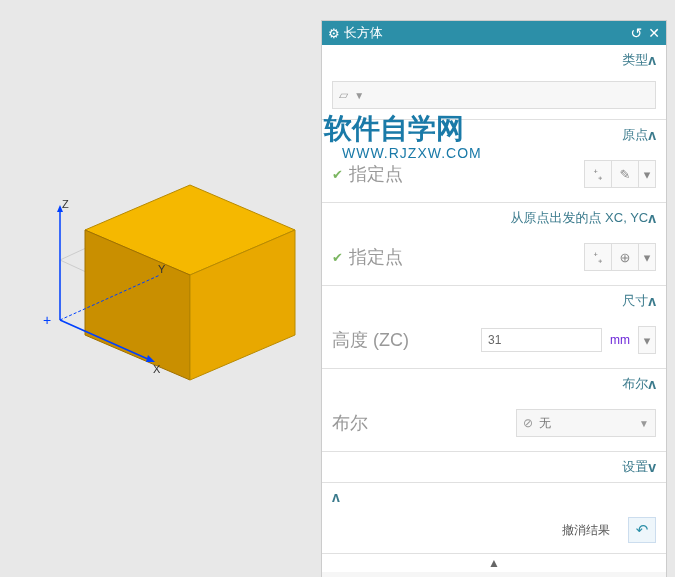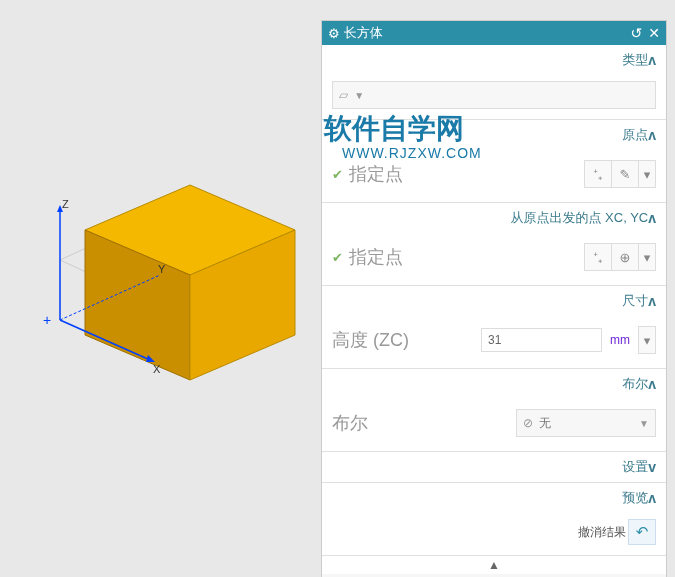--- a/index.html
+++ b/index.html
@@ -27,21 +27,21 @@
 .input-field { width: 121px; height: 24px; border: 1px solid #ddd; padding: 0 6px; font-size: 12px; color: #666; }
 .unit { color: #6d28d9; font-size: 12px; margin: 0 8px; }
 .btn-group { display: flex; gap: 0; }
 .icon-btn { width: 28px; height: 28px; border: 1px solid #ddd; background: #f9f9f9; display: flex; align-items: center; justify-content: center; cursor: pointer; font-size: 13px; color: #888; }
 .icon-btn + .icon-btn { margin-left: -1px; }
 .icon-btn.narrow { width: 18px; }
 .watermark { position: absolute; left: 324px; top: 110px; color: #1a7aa8; font-size: 28px; font-weight: bold; pointer-events: none; }
 .watermark-sub { position: absolute; left: 342px; top: 145px; color: #1a7aa8; font-size: 14px; letter-spacing: 1px; pointer-events: none; }
 .footer-arrow { text-align: center; color: #666; font-size: 12px; padding: 2px 0; cursor: pointer; }
 .footer { display: flex; justify-content: flex-end; gap: 6px; padding: 8px 10px; background: #f6f6f6; }
-.undo-row { display: flex; justify-content: flex-end; align-items: center; gap: 2px; }
+.undo-row { display: flex; justify-content: flex-end; align-items: center; gap: 18px; }
 .undo-btn { width: 28px; height: 26px; border: 1px solid #cde; background: #eef6fb; display: flex; align-items: center; justify-content: center; cursor: pointer; color: #2c8fa8; font-size: 15px; }
 </style>
 </head>
 <body>
 
 <div class="viewport">
   <div class="cube-container">
     <svg width="260" height="260" viewBox="0 0 260 260">
 
       <polygon points="20,170 85,200 85,140 20,110" fill="none" stroke="#ccc" stroke-width="1"></polygon>
@@ -159,21 +159,20 @@
 
   <div class="section">
     <div class="section-header">
       <span class="sh-title">设置</span>
       <span class="chev">v</span>
     </div>
   </div>
 
   <div class="section">
     <div class="section-header">
-      <span class="sh-title">预览</span>
       <span class="chev">ʌ</span>
     </div>
     <div class="section-body">
       <div class="undo-row">
         <span style="font-size:12px;color:#555;">撤消结果</span>
         <div class="undo-btn">↶</div>
       </div>
     </div>
   </div>
 

